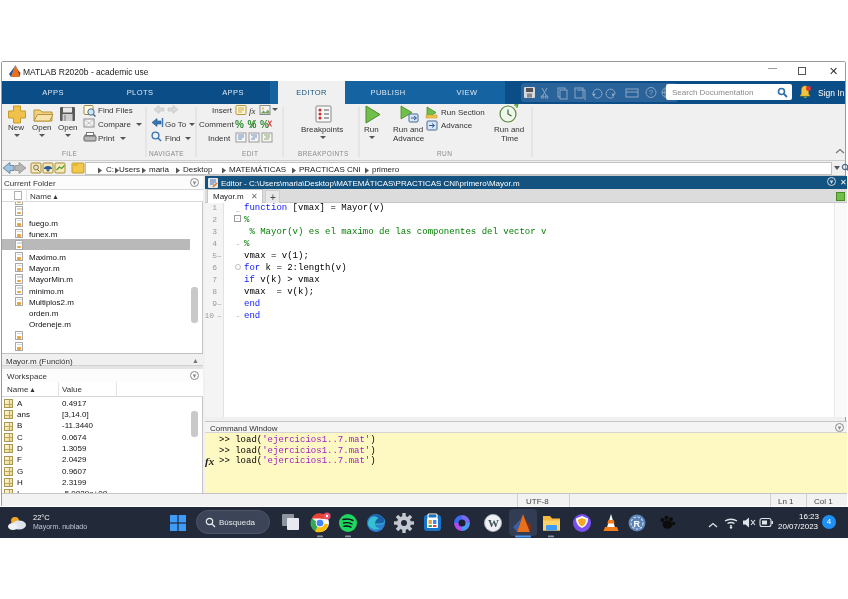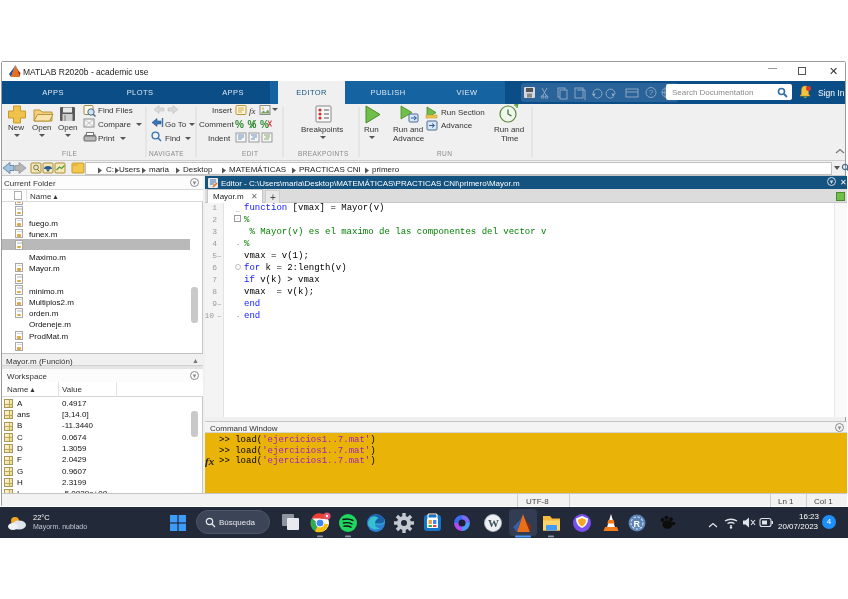--- a/index.html
+++ b/index.html
@@ -47,21 +47,21 @@
 .cl { position:absolute; left:0; width:100%; height:12.05px; line-height:12.05px; white-space:pre; }
 .gut { position:absolute; left:0; width:12px; text-align:right; color:#9a9a9a; font-size:8px; }
 .dash { position:absolute; left:12px; color:#9a9a9a; font-size:8px; }
 .fold { position:absolute; left:30px; color:#9a9a9a; font-size:7px; }
 .code { position:absolute; left:39px; color:#000; }
 .kw { color:#0e19ff; }
 .cm { color:#027f00; }
 .st { color:#a020c0; }
 
 #cwhead { position:absolute; left:203px; top:359px; width:642px; height:12px; background:#f4f4f4; border-top:1px solid #c5c5c5; border-bottom:1px solid #d5d5d5; }
-#cwbody { position:absolute; left:203px; top:371px; width:642px; height:60px; background:#eab308; font-family:"Liberation Mono",monospace; font-size:9px; }
+#cwbody { position:absolute; left:203px; top:371px; width:642px; height:60px; background:#fef9c3; font-family:"Liberation Mono",monospace; font-size:9px; }
 
 #statusbar { position:absolute; left:0; top:431px; width:845px; height:13px; background:#f2f2f2; border-top:1px solid #c5c5c5; font-size:8px; color:#444; }
 
 #taskbar { position:absolute; left:0; top:507px; width:848px; height:31px; background:#222938; }
 </style>
 </head>
 <body>
 <div id="stage">
   <div id="win">
     <div id="titlebar">
@@ -306,39 +306,39 @@
             <span class="fname">Maximo.m</span>
           </div>
         <div class="frow" style="top:26.6px">
             <span class="ficon"></span>
             <span class="fname">Localizar.m</span>
           </div>
         <div class="frow" style="top:49.2px;background:#b9b9b9;width:188px">
             <span class="ficon"></span>
             <span class="fname">Mayor.m</span>
           </div>
+        <div class="frow" style="top:60.5px">
+            <span class="ficon"></span>
+            <span class="fname">MayorMin.m</span>
+          </div>
         <div class="frow" style="top:71.8px">
             <span class="ficon"></span>
             <span class="fname">minimo.m</span>
           </div>
         <div class="frow" style="top:83.1px">
             <span class="ficon"></span>
             <span class="fname">Multiplos2.m</span>
           </div>
         <div class="frow" style="top:94.4px">
             <span class="ficon"></span>
             <span class="fname">orden.m</span>
           </div>
         <div class="frow" style="top:105.7px">
             <span class="ficon"></span>
             <span class="fname">Ordeneje.m</span>
-          </div>
-        <div class="frow" style="top:117px">
-            <span class="ficon"></span>
-            <span class="fname">ProdMat.m</span>
           </div>
         <div class="frow" style="top:150.9px">
             <span class="ficon"></span>
             <span class="fname">Recta.m</span>
           </div>
         <div class="frow" style="top:139.6px">
             <span class="ficon"></span>
             <span class="fname">PuntoMedio.m</span>
           </div>
         <div class="abs" style="left:189px;top:97px;width:7px;height:36px;background:#c9c9c9;border-radius:3px"></div>

